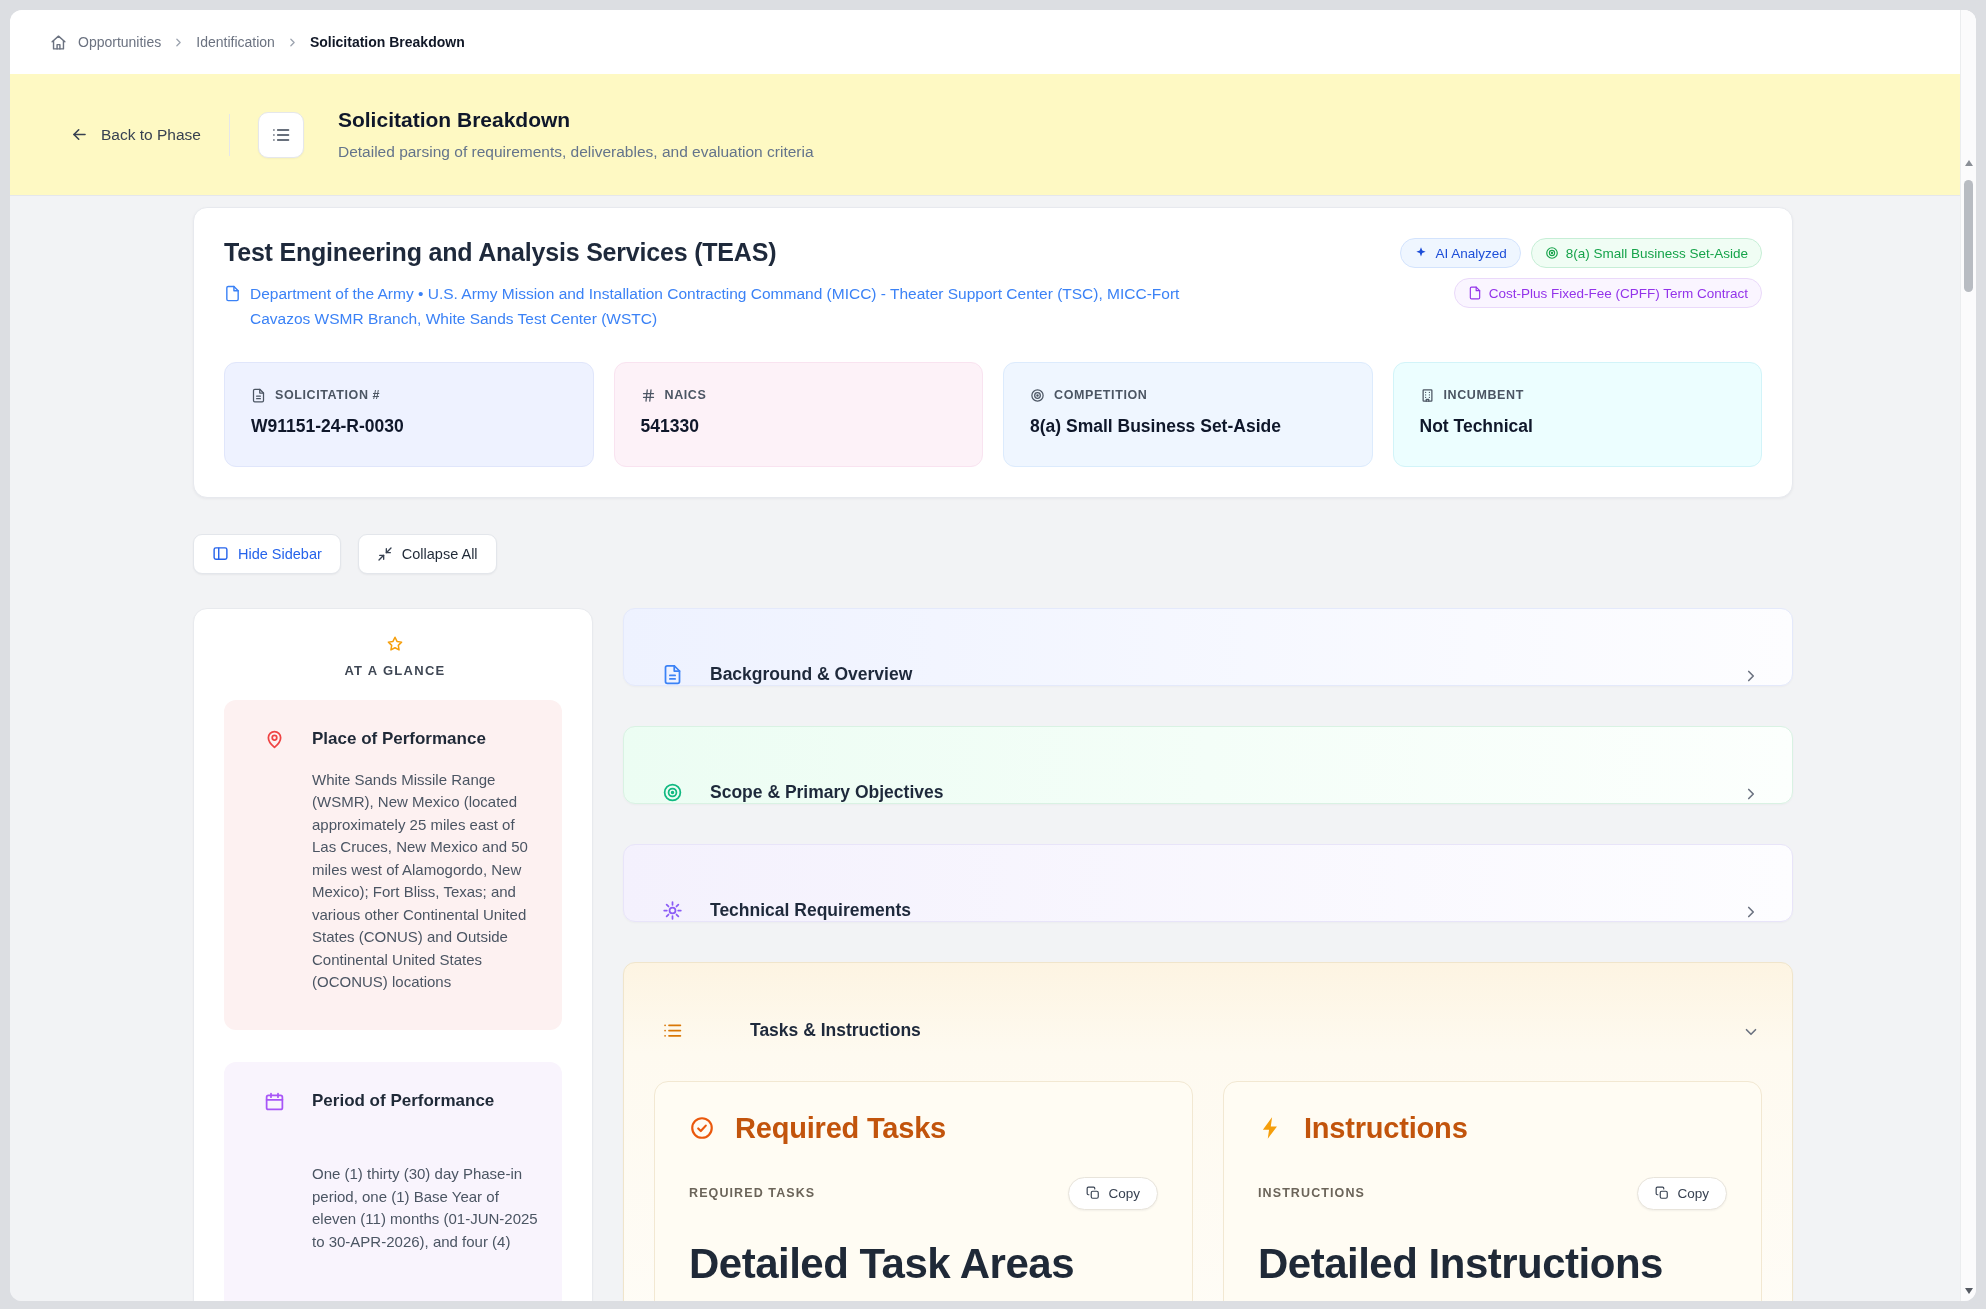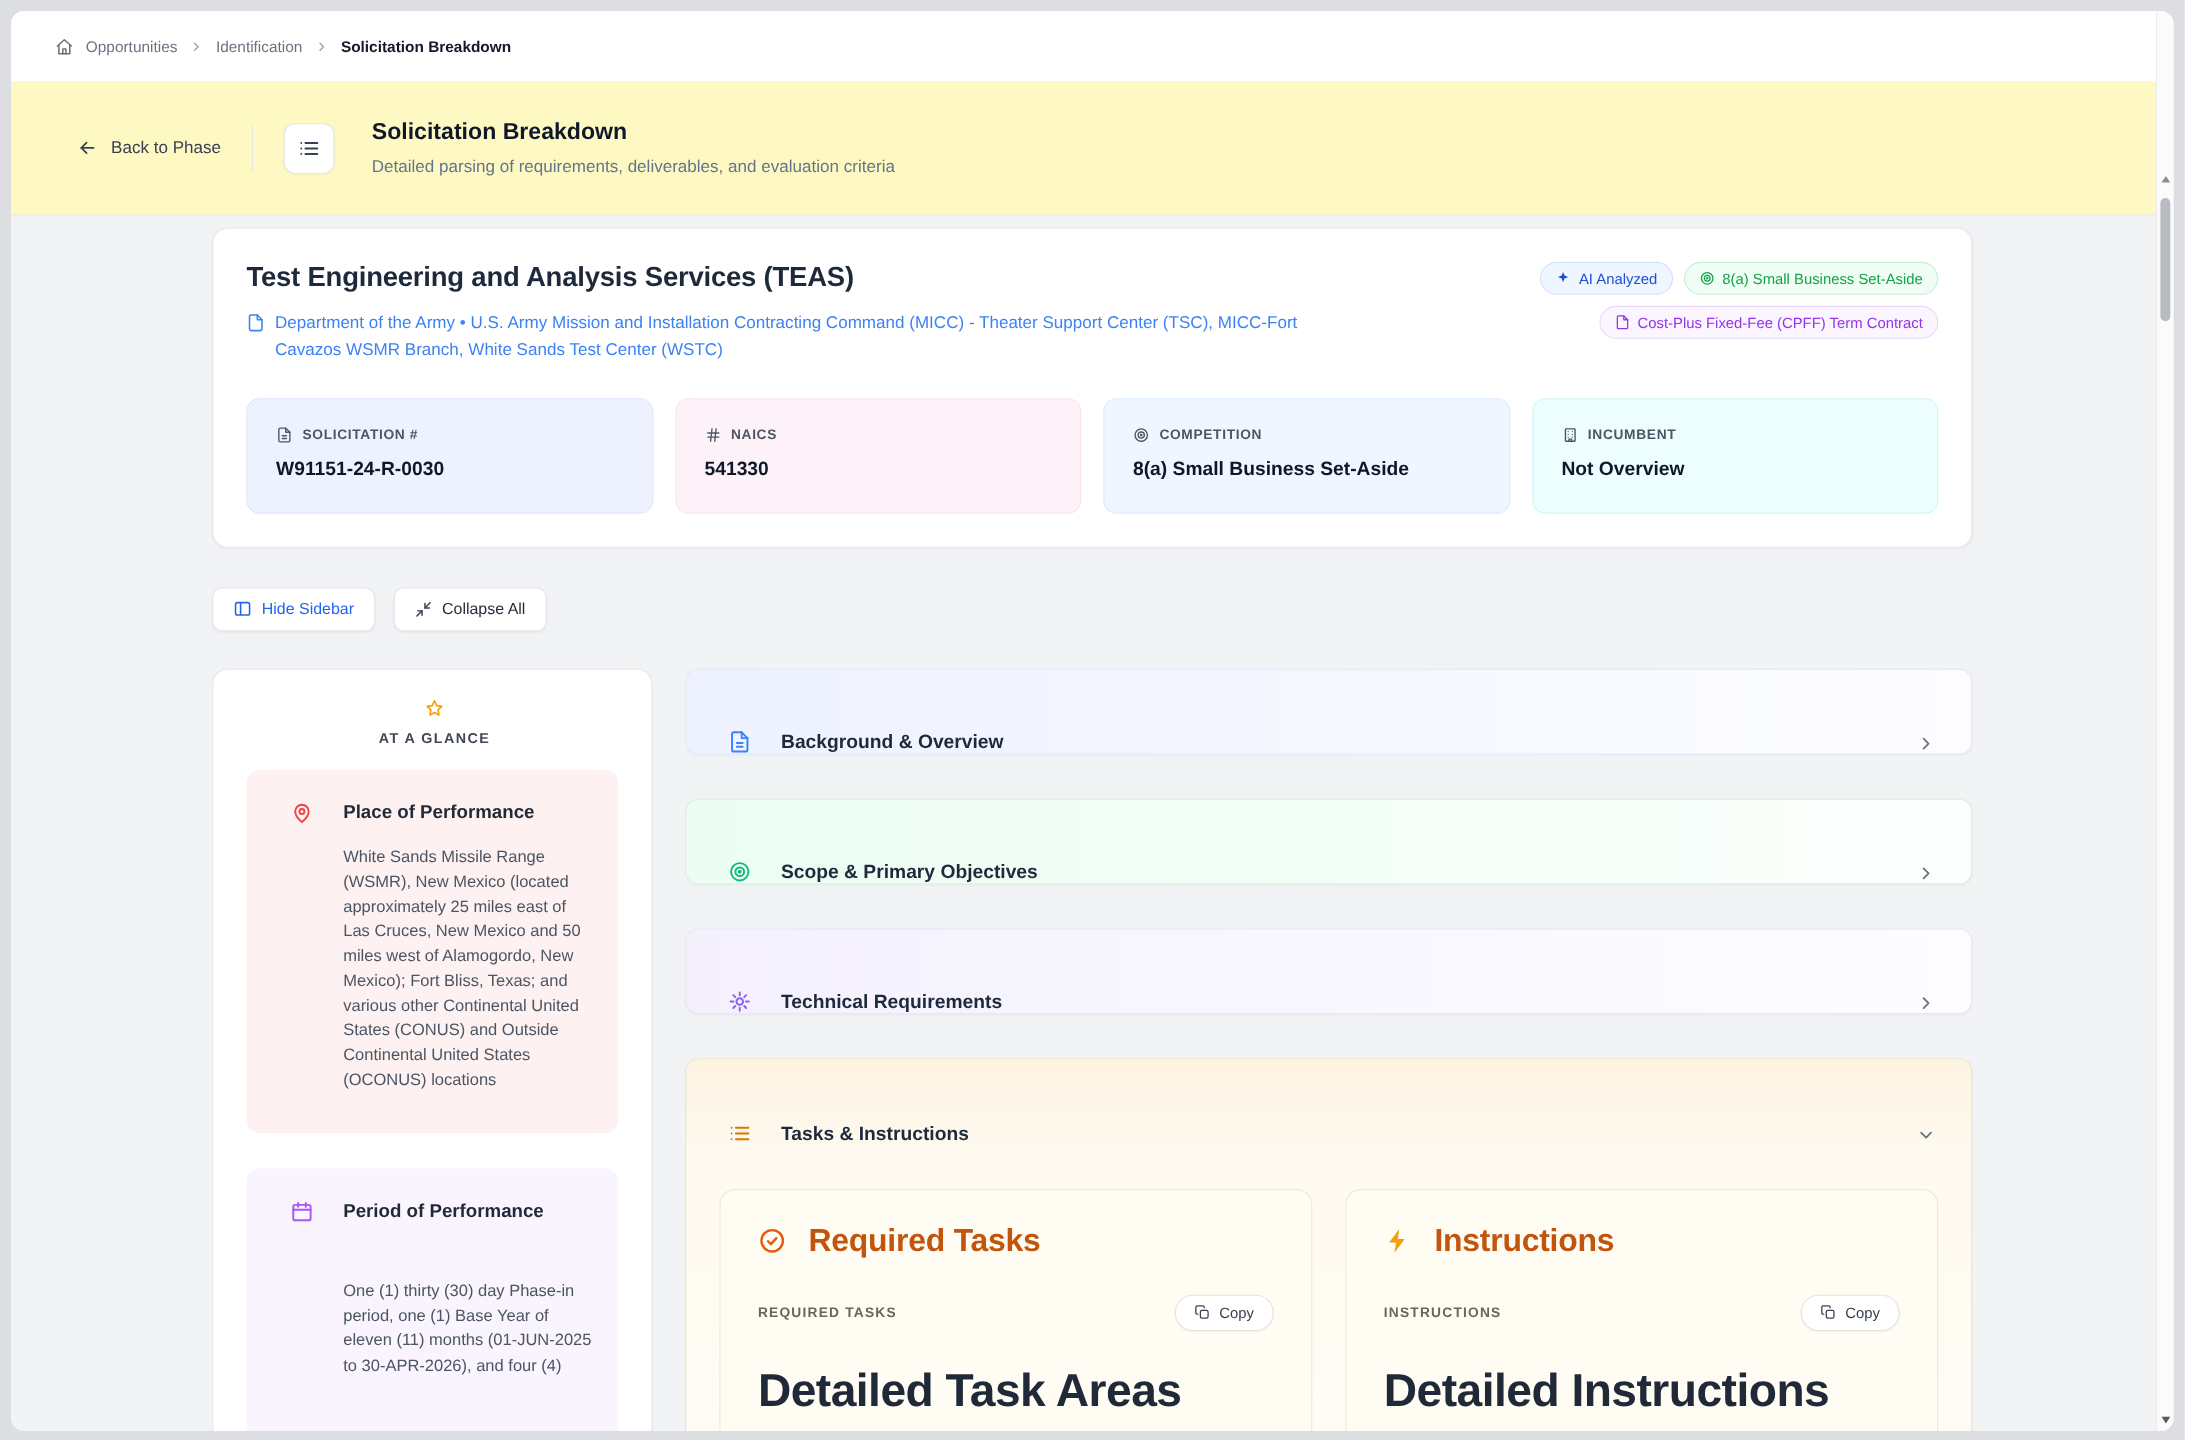--- a/index.html
+++ b/index.html
@@ -86,21 +86,21 @@
             padding:4px 32px 0 38px; border:1px solid; box-shadow:0 1px 2px rgba(16,24,40,.03); cursor:pointer; }
   .accrow .ic { margin-right:27px; display:flex; }
   .acctitle { font-size:17.5px; font-weight:600; color:#1e293b; }
   .accchev { margin-left:auto; color:#6b7280; display:flex; }
   .acc-blue   { background:linear-gradient(90deg,#eef2ff,#fdfdff); border-color:#e4e9fb; }
   .acc-green  { background:linear-gradient(90deg,#ecfdf3,#fcfffd); border-color:#d9f2e3; }
   .acc-violet { background:linear-gradient(90deg,#f4f1fd,#fdfdff); border-color:#e8e4f9; }
 
   .taskpanel { border-radius:12px; border:1px solid #f0e5cb; box-shadow:0 1px 2px rgba(16,24,40,.03);
                background:linear-gradient(180deg,#fdf4e2 0%, #fefaf0 90px, #fffefb 100%); min-height:520px; }
-  .taskpanel .accrow { background:transparent; border:none; box-shadow:none; }
+  .taskpanel .accrow { background:transparent; border:none; box-shadow:none;gap:40px; }
   .taskgrid { display:grid; grid-template-columns:1fr 1fr; gap:30px; padding:40px 30px 40px; }
   .taskcard { background:#fffcf3; border:1px solid #f2e8d2; border-radius:14px; padding:30px 34px; min-height:430px; }
   .tchead { display:flex; align-items:center; gap:20px; }
   .tchead .htxt { font-size:29px; font-weight:700; color:#c2540c; letter-spacing:-0.2px; }
   .tcbar { margin-top:32px; display:flex; align-items:center; justify-content:space-between; }
   .tclabel { font-size:12.5px; font-weight:700; letter-spacing:1.1px; color:#6b6459; }
   .copybtn { display:inline-flex; align-items:center; gap:8px; background:#fff; border:1px solid #e8e4db;
              border-radius:999px; padding:8px 17px; font-size:13.5px; color:#374151;
              box-shadow:0 1px 2px rgba(16,24,40,.05); cursor:pointer; font-family:inherit; }
   .tcbig { margin-top:30px; font-size:42px; font-weight:700; color:#1f2937; letter-spacing:-0.5px; }
@@ -263,21 +263,21 @@
             <div class="slabel">
               <span style="display:flex;">
                 <svg width="15" height="15" viewBox="0 0 24 24" fill="none" stroke="currentColor" stroke-width="2" stroke-linecap="round" stroke-linejoin="round">
                     <rect x="5" y="3" width="14" height="18" rx="1"></rect>
                     <path d="M9 7h.01M15 7h.01M9 11h.01M15 11h.01M9 15h.01M15 15h.01"></path>
                     <path d="M10 21v-3h4v3"></path>
                   </svg>
               </span>
               <span>INCUMBENT</span>
             </div>
-            <div class="svalue">Not Overview</div>
+            <div class="svalue">Not Technical</div>
           </div>
         </div>
       </div>
     </div>
 
     <div class="wrap toolbar">
       <button class="tbtn blue">
         <span style="display:flex;">
           <svg width="17" height="17" viewBox="0 0 24 24" fill="none" stroke="currentColor" stroke-width="2" stroke-linejoin="round">
               <rect x="3" y="4" width="18" height="16" rx="2.5"></rect>

